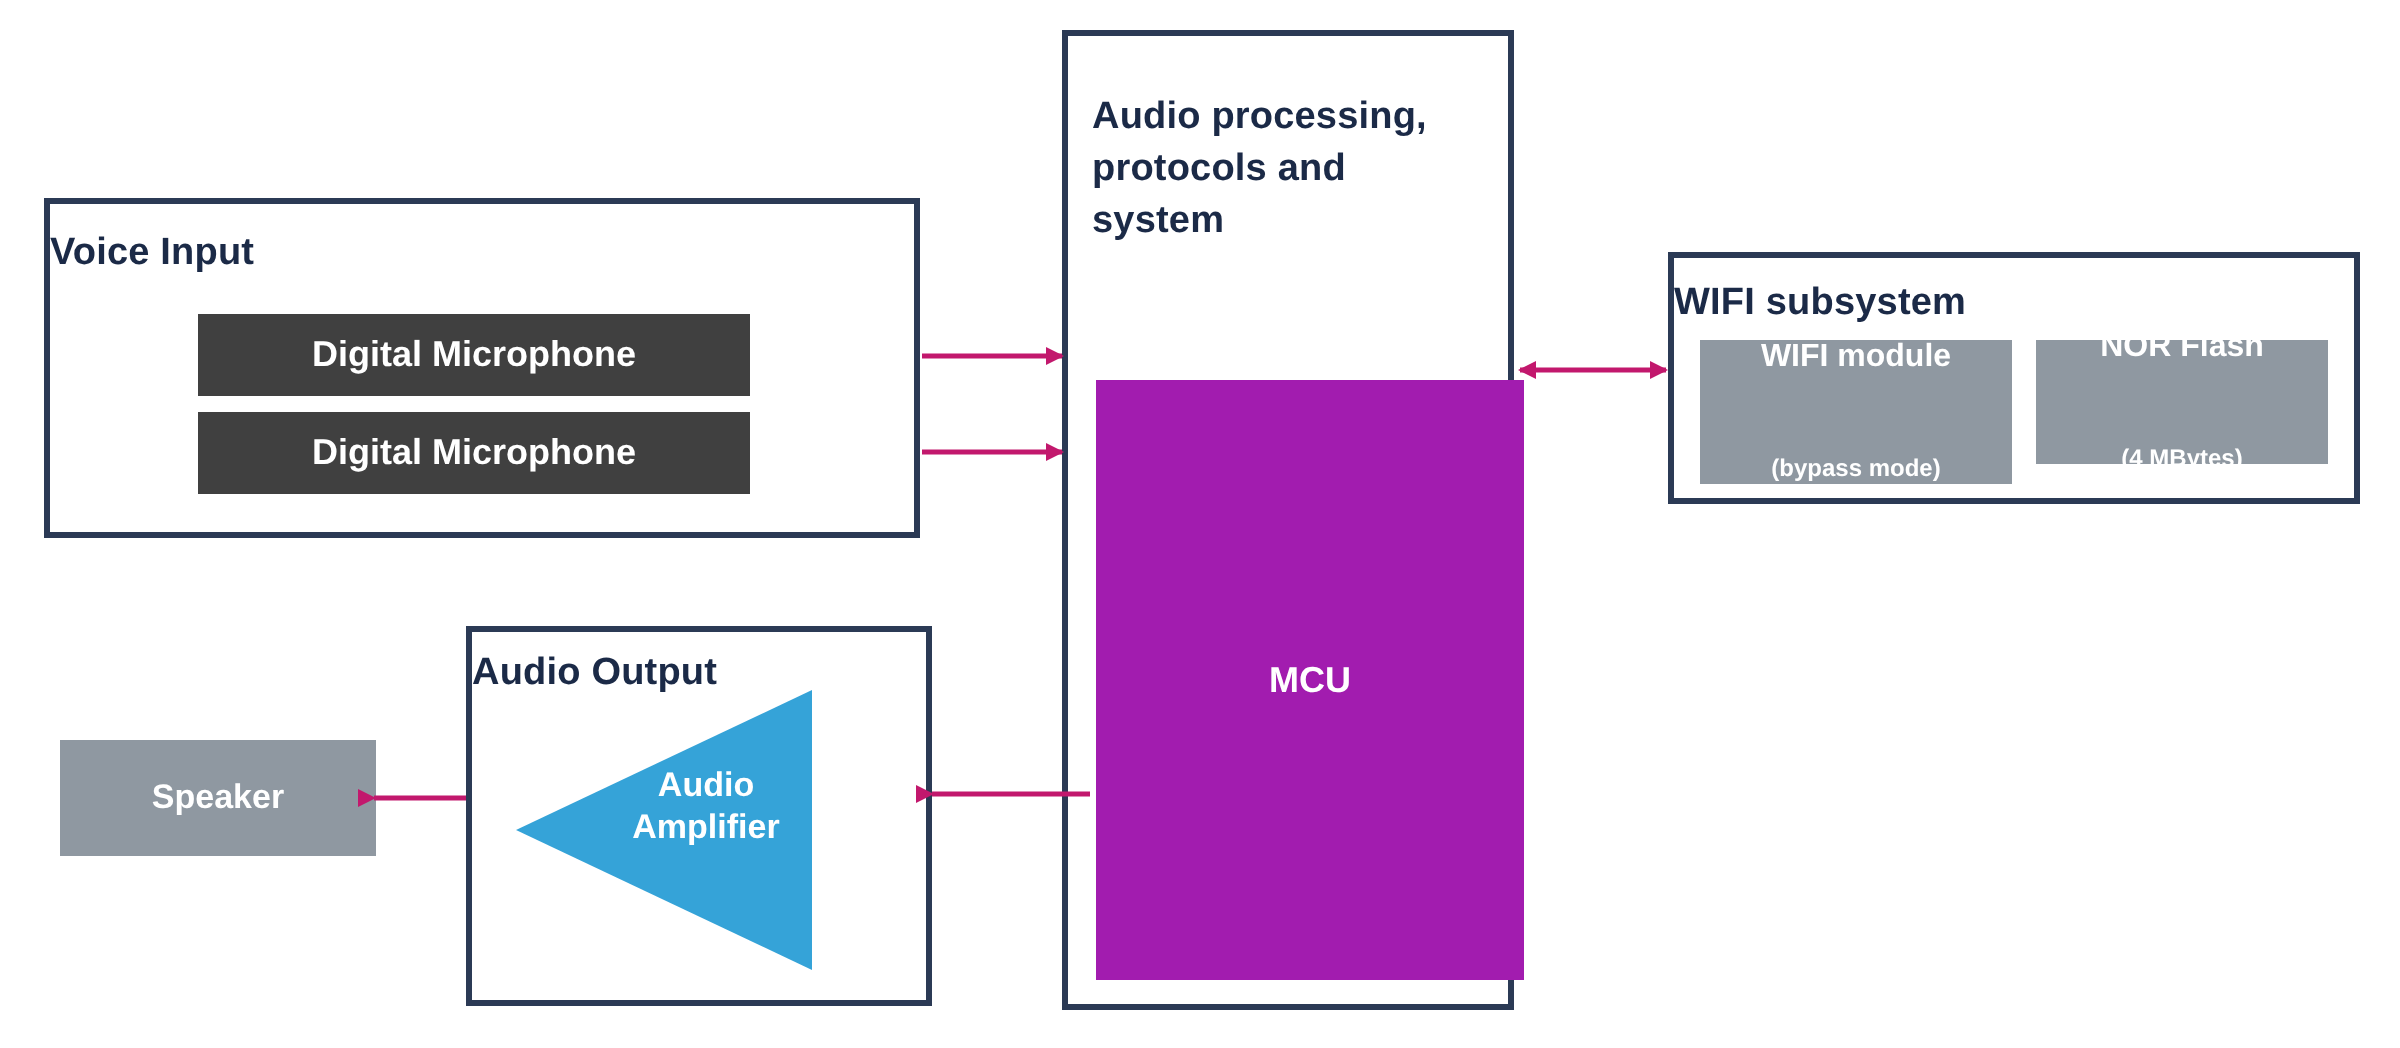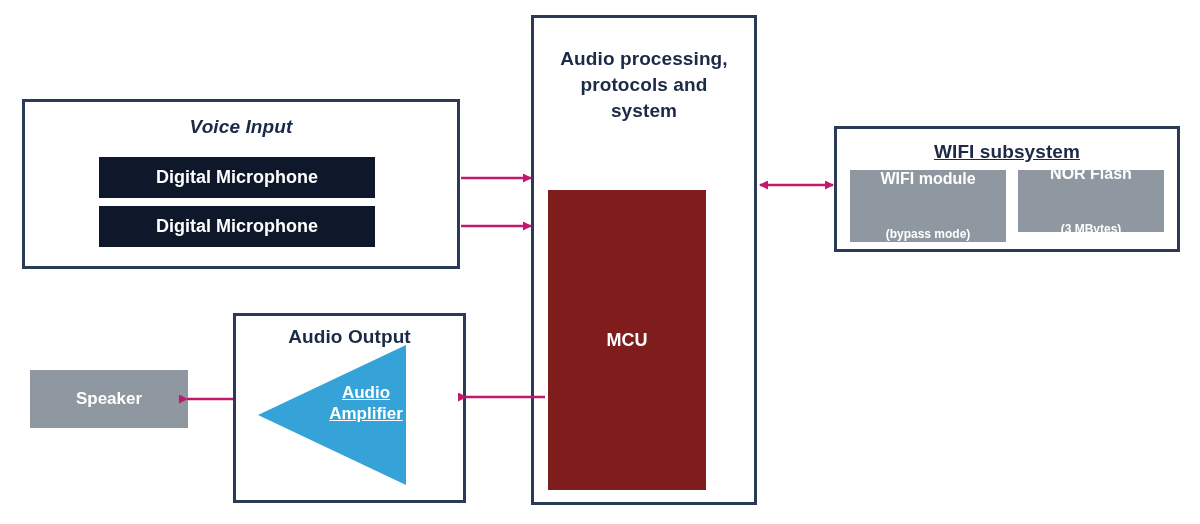--- a/index.html
+++ b/index.html
@@ -22,31 +22,31 @@
   .outline-box {
     position: absolute;
     box-sizing: border-box;
     border: 3px solid #2b3a55;
     background: #ffffff;
   }
   .box-title {
     position: absolute;
     left: 0;
     right: 0;
-    text-align: center;
+    text-align: left;
     color: #1b2a47;
     font-weight: bold;
     font-size: 19px;
     letter-spacing: 0.1px;
     white-space: nowrap;
   }
   .blue-bar {
     position: absolute;
     box-sizing: border-box;
-    background: #0f172a;
+    background: #404040;
     color: #ffffff;
     font-weight: bold;
     font-size: 18px;
     display: flex;
     align-items: center;
     justify-content: center;
     text-align: center;
   }
   .gray-box {
     position: absolute;
@@ -75,81 +75,80 @@
     top: 28px;
     font-size: 19px;
     line-height: 1.38;
     white-space: normal;
     padding: 0 12px;
     box-sizing: border-box;
   }
   #mcu-block {
     left: 548px;
     top: 190px;
-    width: 158px;
+    width: 214px;
     height: 300px;
-    background: #7f1d1d;
+    background: #a21caf;
     position: absolute;
     color: #ffffff;
     font-weight: bold;
     font-size: 18px;
     display: flex;
     align-items: center;
     justify-content: center;
   }
 
   
   #voice-input-box {
     left: 22px;
     top: 99px;
     width: 438px;
     height: 170px;
   }
-  #voice-input-title { top: 14px; font-style: italic; }
+  #voice-input-title { top: 14px; }
   #mic-1 { left: 99px; top: 157px; width: 276px; height: 41px; }
   #mic-2 { left: 99px; top: 206px; width: 276px; height: 41px; }
 
   
   #wifi-box {
     left: 834px;
     top: 126px;
     width: 346px;
     height: 126px;
   }
-  #wifi-title { top: 12px; text-decoration: underline; }
+  #wifi-title { top: 12px; }
   #wifi-module { left: 850px; top: 170px; width: 156px; height: 72px; }
   #nor-flash   { left: 1018px; top: 170px; width: 146px; height: 62px; }
 
   
   #audio-output-box {
     left: 233px;
     top: 313px;
     width: 233px;
     height: 190px;
   }
   #audio-output-title { top: 10px; }
   #amp-triangle {
     position: absolute;
     left: 258px;
     top: 345px;
     width: 148px;
     height: 140px;
   }
   #amp-label {
     position: absolute;
-    left: 313px;
+    left: 300px;
     top: 382px;
     width: 106px;
     text-align: center;
     color: #ffffff;
     font-weight: bold;
     font-size: 17px;
     line-height: 1.25;
     pointer-events: none;
-    text-decoration: underline;
   }
 
   
   #speaker-box {
     left: 30px;
     top: 370px;
     width: 158px;
     height: 58px;
   }
   #speaker-box .main-label { font-size: 17px; }
@@ -184,21 +183,21 @@
 
   <div class="outline-box" id="wifi-box">
     <div class="box-title" id="wifi-title">WIFI subsystem</div>
   </div>
   <div class="gray-box" id="wifi-module">
     <span class="main-label">WIFI module</span>
     <span class="sub-label">(bypass mode)</span>
   </div>
   <div class="gray-box" id="nor-flash">
     <span class="main-label">NOR Flash</span>
-    <span class="sub-label">(3 MBytes)</span>
+    <span class="sub-label">(4 MBytes)</span>
   </div>
 
   <div class="outline-box" id="audio-output-box">
     <div class="box-title" id="audio-output-title">Audio Output</div>
   </div>
   <svg id="amp-triangle" viewBox="0 0 148 140">
     <polygon points="0,70 148,0 148,140" fill="#35a3d8"></polygon>
   </svg>
   <div id="amp-label">
     <div>Audio</div>

